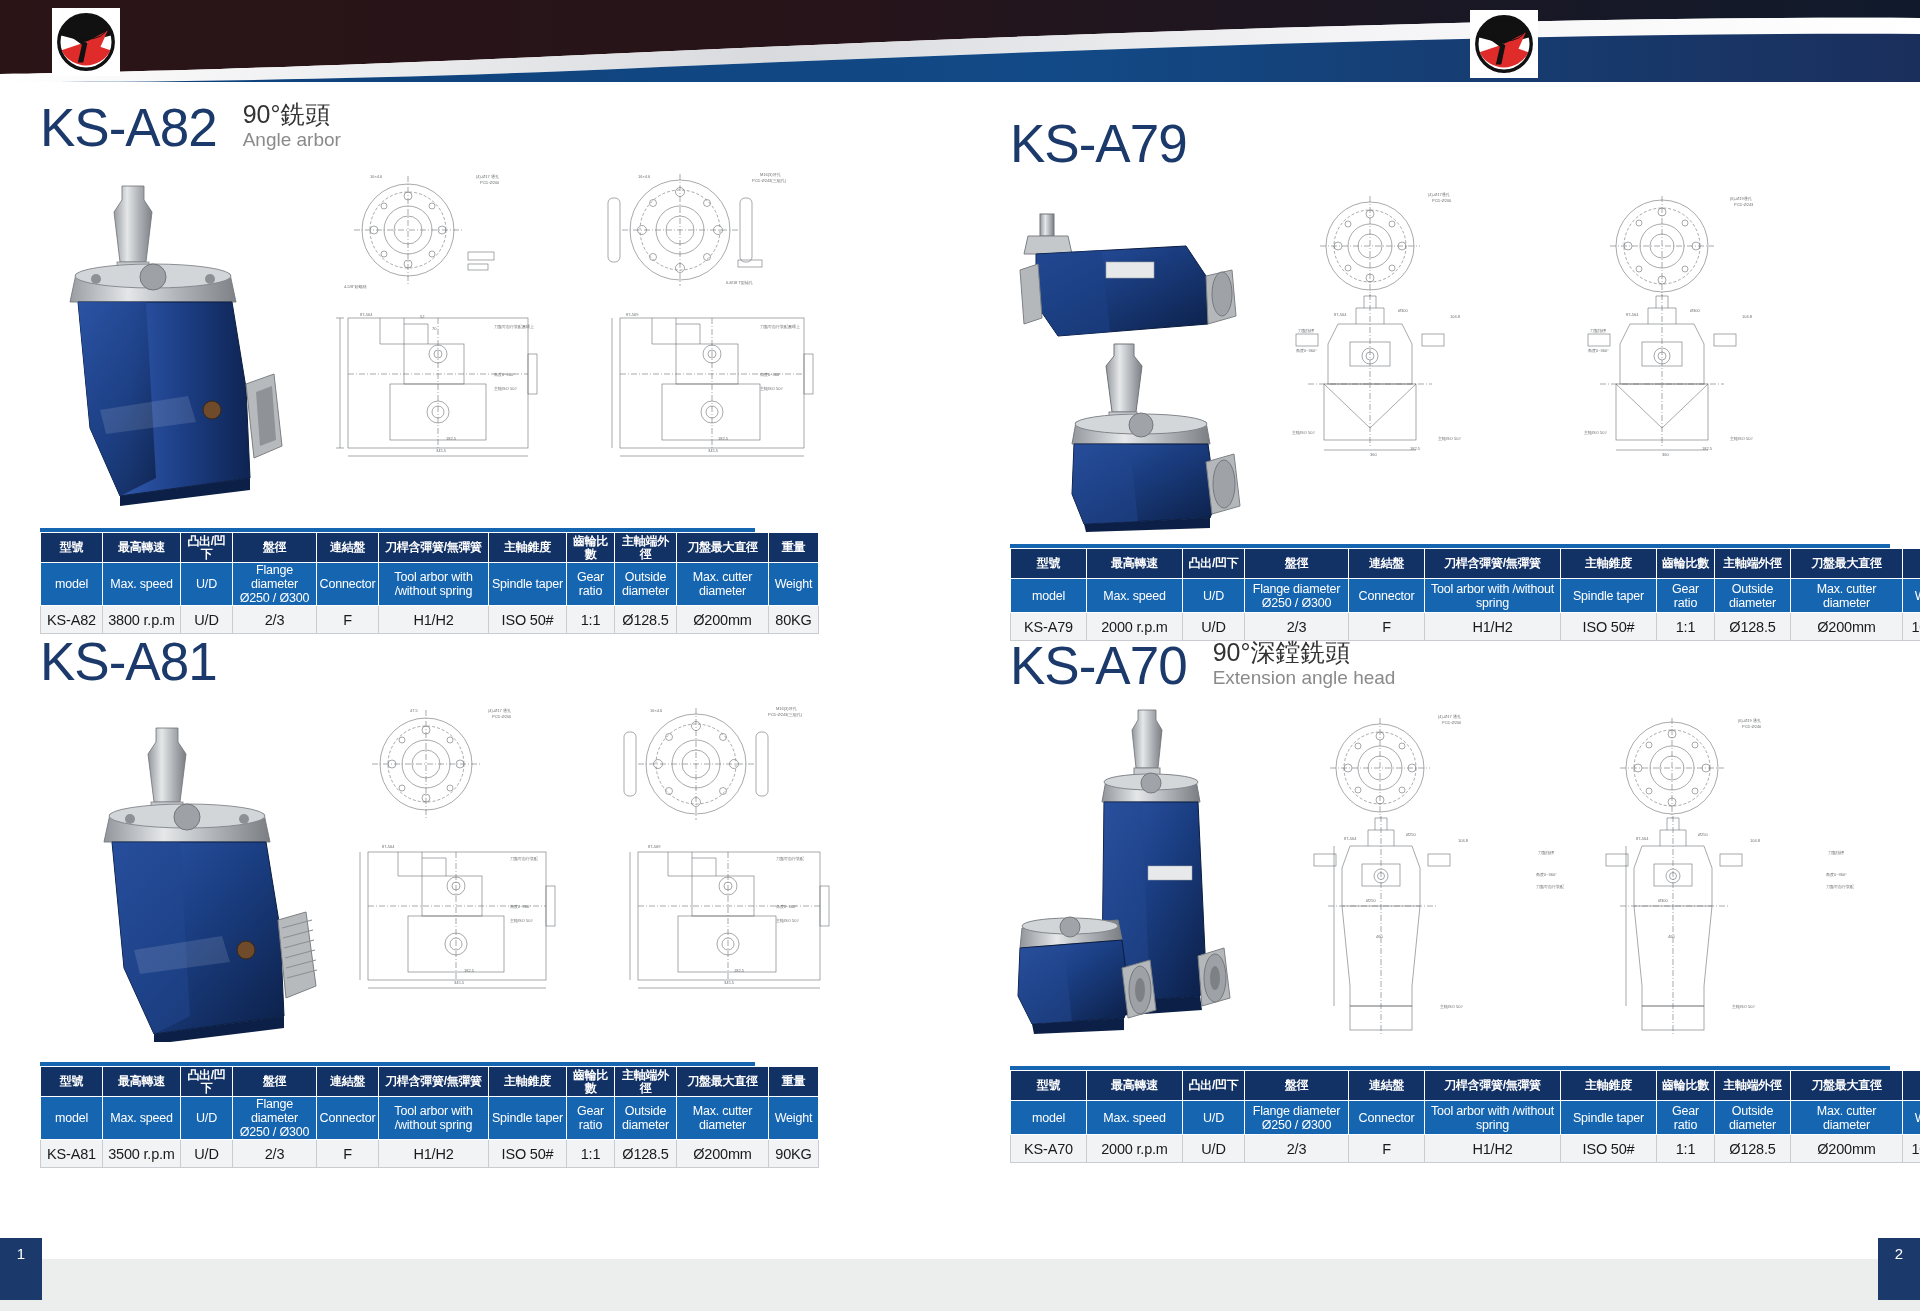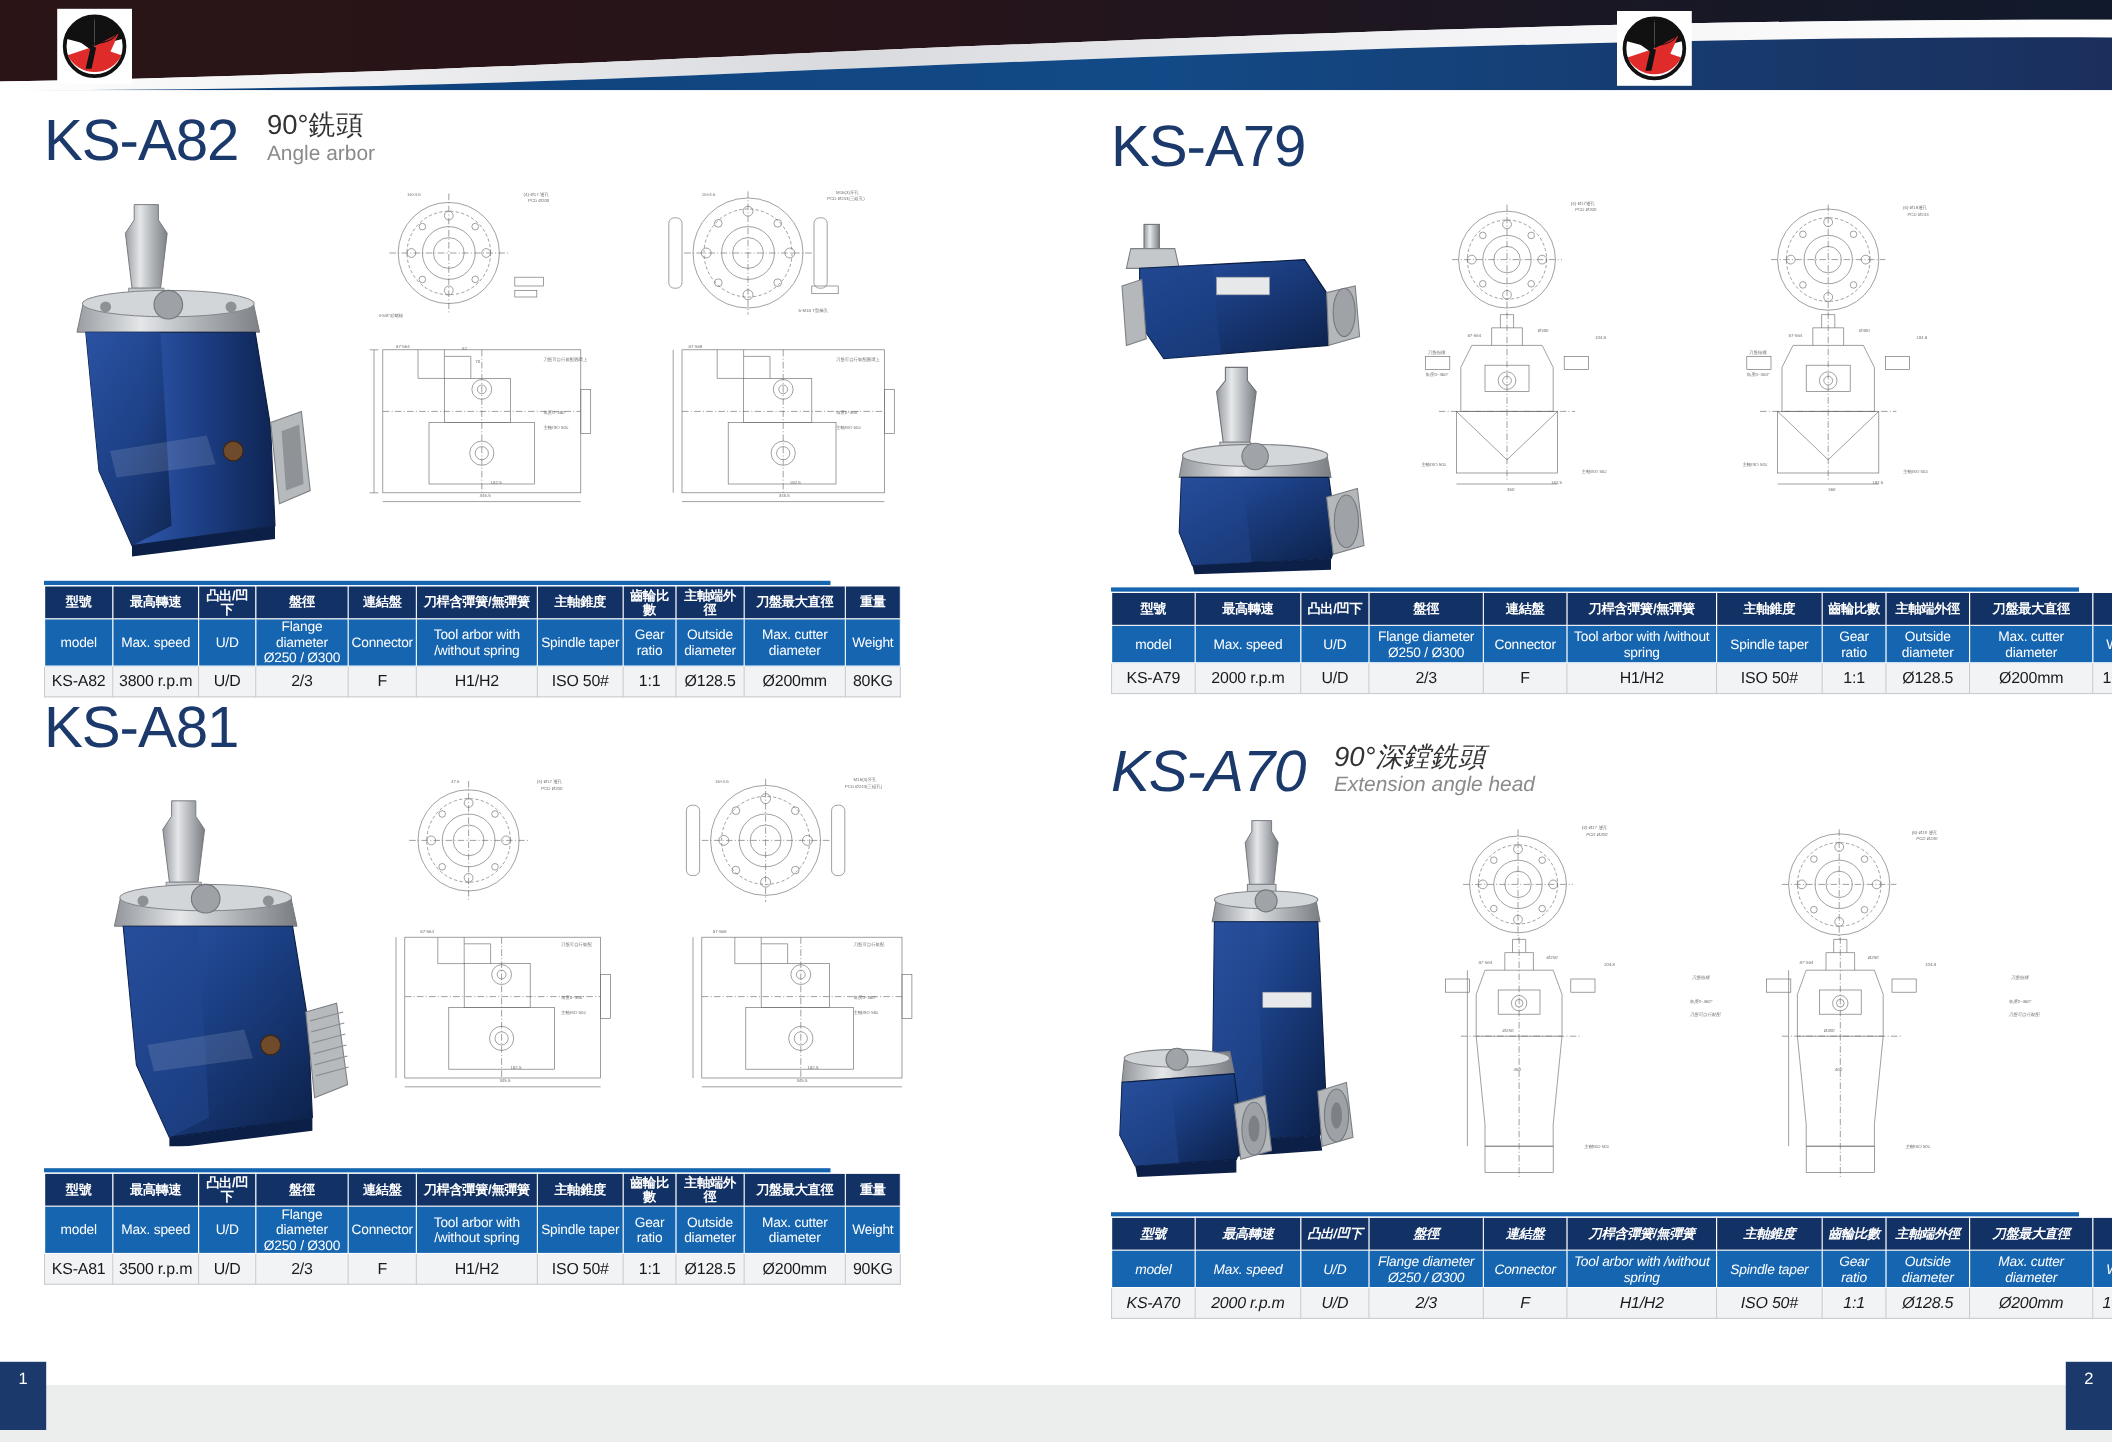--- a/index.html
+++ b/index.html
@@ -37,23 +37,23 @@
   
   .page {
     position: absolute;
     top: 82px; left: 0;
     width: 1920px;
     height: 1140px;
   }
 
   .panel { position: absolute; }
   .panel-tl { left: 40px;   top: 10px;  width: 930px; }
-  .panel-tr { left: 1010px; top: 16px;  width: 890px; }
+  .panel-tr { left: 1010px; top: 26px;  width: 890px; }
   .panel-bl { left: 40px;   top: 544px; width: 930px; }
-  .panel-br { left: 1010px; top: 584px; width: 890px; font-style: italic; }
+  .panel-br { left: 1010px; top: 548px; width: 890px; }
 
   
   .title-row {
     display: flex;
     align-items: flex-end;
     gap: 26px;
     height: 62px;
   }
   .model-code {
     font-size: 53px;

